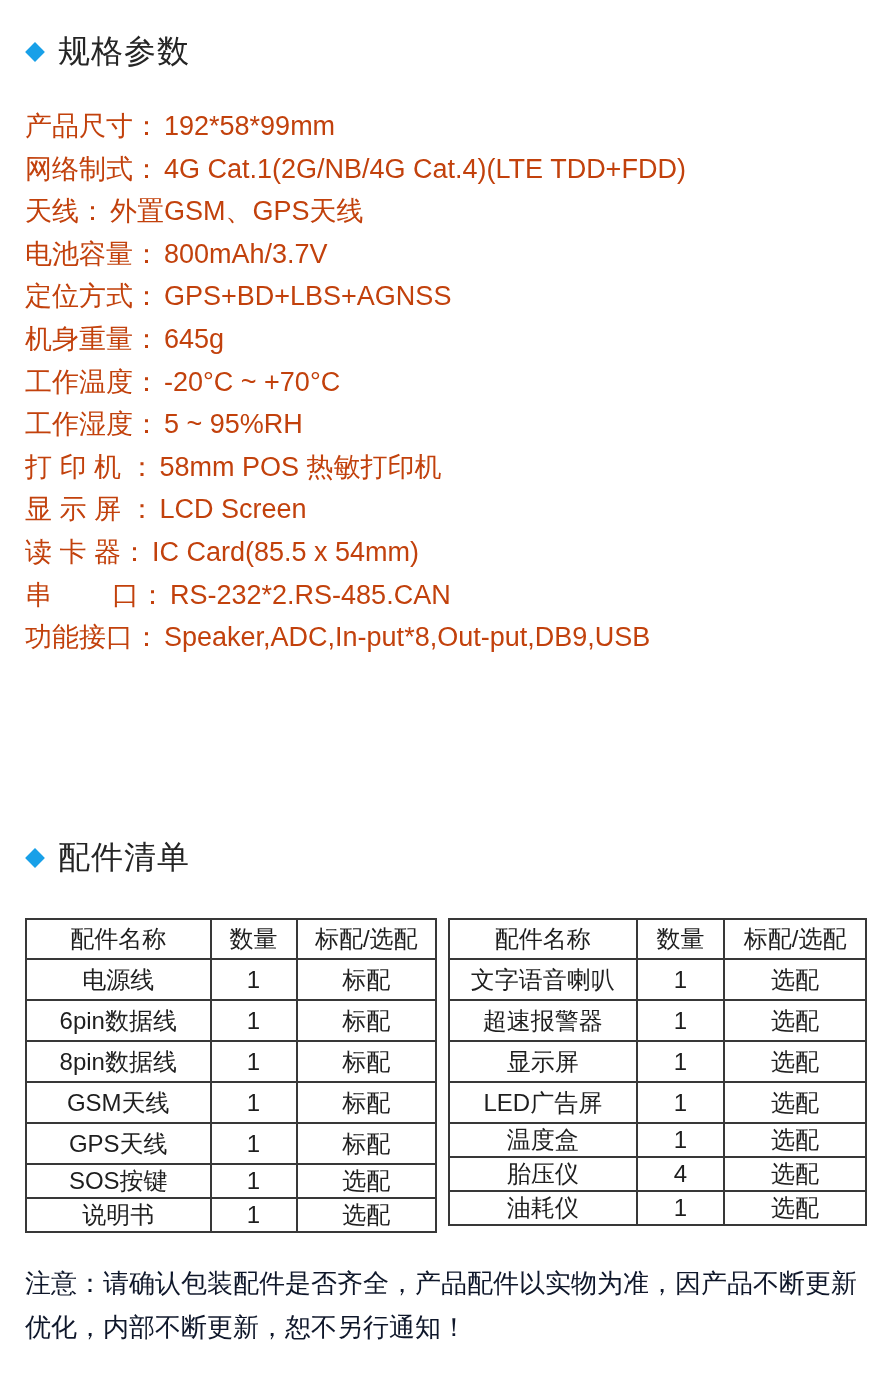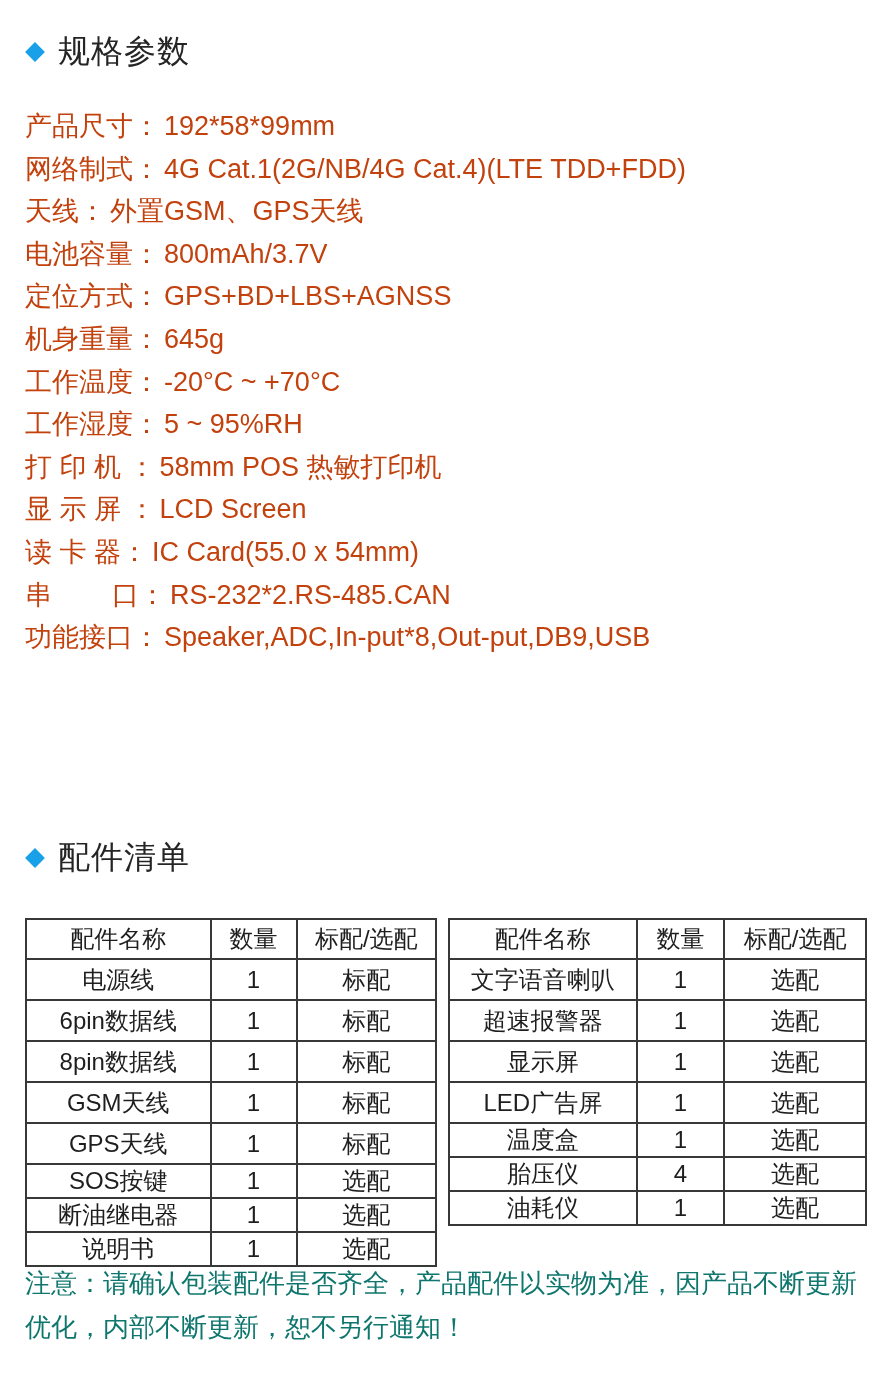--- a/index.html
+++ b/index.html
@@ -33,21 +33,21 @@
   }
   .acc-table tr.hdr{height:40px;}
   .acc-table tr.tall{height:41px;border-radius:20px;}
   .acc-table tr.short{height:33px;}
   .col-name{width:45%;}
   .col-qty{width:21%;}
   .col-type{width:34%;}
 
   .note{
     position:absolute;left:25px;top:1261px;width:852px;
-    font-size:26px;line-height:44px;color:#0f766e;
+    font-size:26px;line-height:44px;color:#0f172a;
   }
 </style>
 </head>
 <body>
 
 <div class="page">
 
   <div class="section-heading spec">
     <span class="diamond"></span>
     <span class="heading-text">规格参数</span>
@@ -57,21 +57,21 @@
     <div class="spec-line"><span class="spec-label">产品尺寸：</span><span class="spec-value">192*58*99mm</span></div>
     <div class="spec-line"><span class="spec-label">网络制式：</span><span class="spec-value">4G Cat.1(2G/NB/4G Cat.4)(LTE TDD+FDD)</span></div>
     <div class="spec-line"><span class="spec-label">天线：</span><span class="spec-value">外置GSM、GPS天线</span></div>
     <div class="spec-line"><span class="spec-label">电池容量：</span><span class="spec-value">800mAh/3.7V</span></div>
     <div class="spec-line"><span class="spec-label">定位方式：</span><span class="spec-value">GPS+BD+LBS+AGNSS</span></div>
     <div class="spec-line"><span class="spec-label">机身重量：</span><span class="spec-value">645g</span></div>
     <div class="spec-line"><span class="spec-label">工作温度：</span><span class="spec-value">-20°C ~ +70°C</span></div>
     <div class="spec-line"><span class="spec-label">工作湿度：</span><span class="spec-value">5 ~ 95%RH</span></div>
     <div class="spec-line"><span class="spec-label">打 印 机 ：</span><span class="spec-value">58mm POS 热敏打印机</span></div>
     <div class="spec-line"><span class="spec-label">显 示 屏 ：</span><span class="spec-value">LCD Screen</span></div>
-    <div class="spec-line"><span class="spec-label">读 卡 器：</span><span class="spec-value">IC Card(55.0 x 54mm)</span></div>
+    <div class="spec-line"><span class="spec-label">读 卡 器：</span><span class="spec-value">IC Card(85.5 x 54mm)</span></div>
     <div class="spec-line"><span class="spec-label">串        口：</span><span class="spec-value">RS-232*2.RS-485.CAN</span></div>
     <div class="spec-line"><span class="spec-label">功能接口：</span><span class="spec-value">Speaker,ADC,In-put*8,Out-put,DB9,USB</span></div>
   </div>
 
   <div class="section-heading acc">
     <span class="diamond"></span>
     <span class="heading-text">配件清单</span>
   </div>
 
   <table class="acc-table left-table">
@@ -106,25 +106,20 @@
       <td>1</td>
       <td>标配</td>
     </tr>
     <tr class="tall">
       <td>GPS天线</td>
       <td>1</td>
       <td>标配</td>
     </tr>
     <tr class="short">
       <td>SOS按键</td>
-      <td>1</td>
-      <td>选配</td>
-    </tr>
-    <tr class="short">
-      <td>断油继电器</td>
       <td>1</td>
       <td>选配</td>
     </tr>
     <tr class="short">
       <td>说明书</td>
       <td>1</td>
       <td>选配</td>
     </tr>
   </tbody>
     </table>

